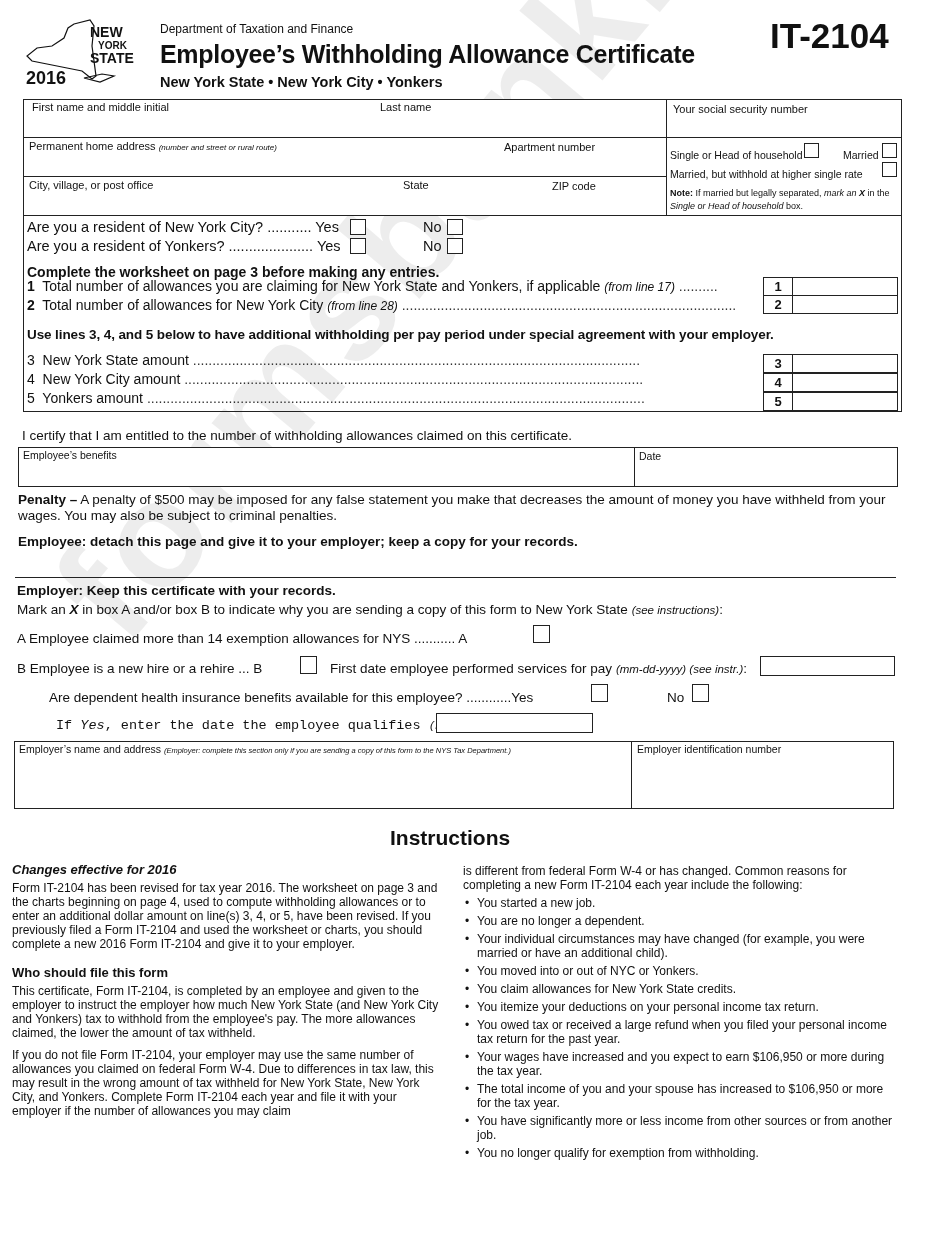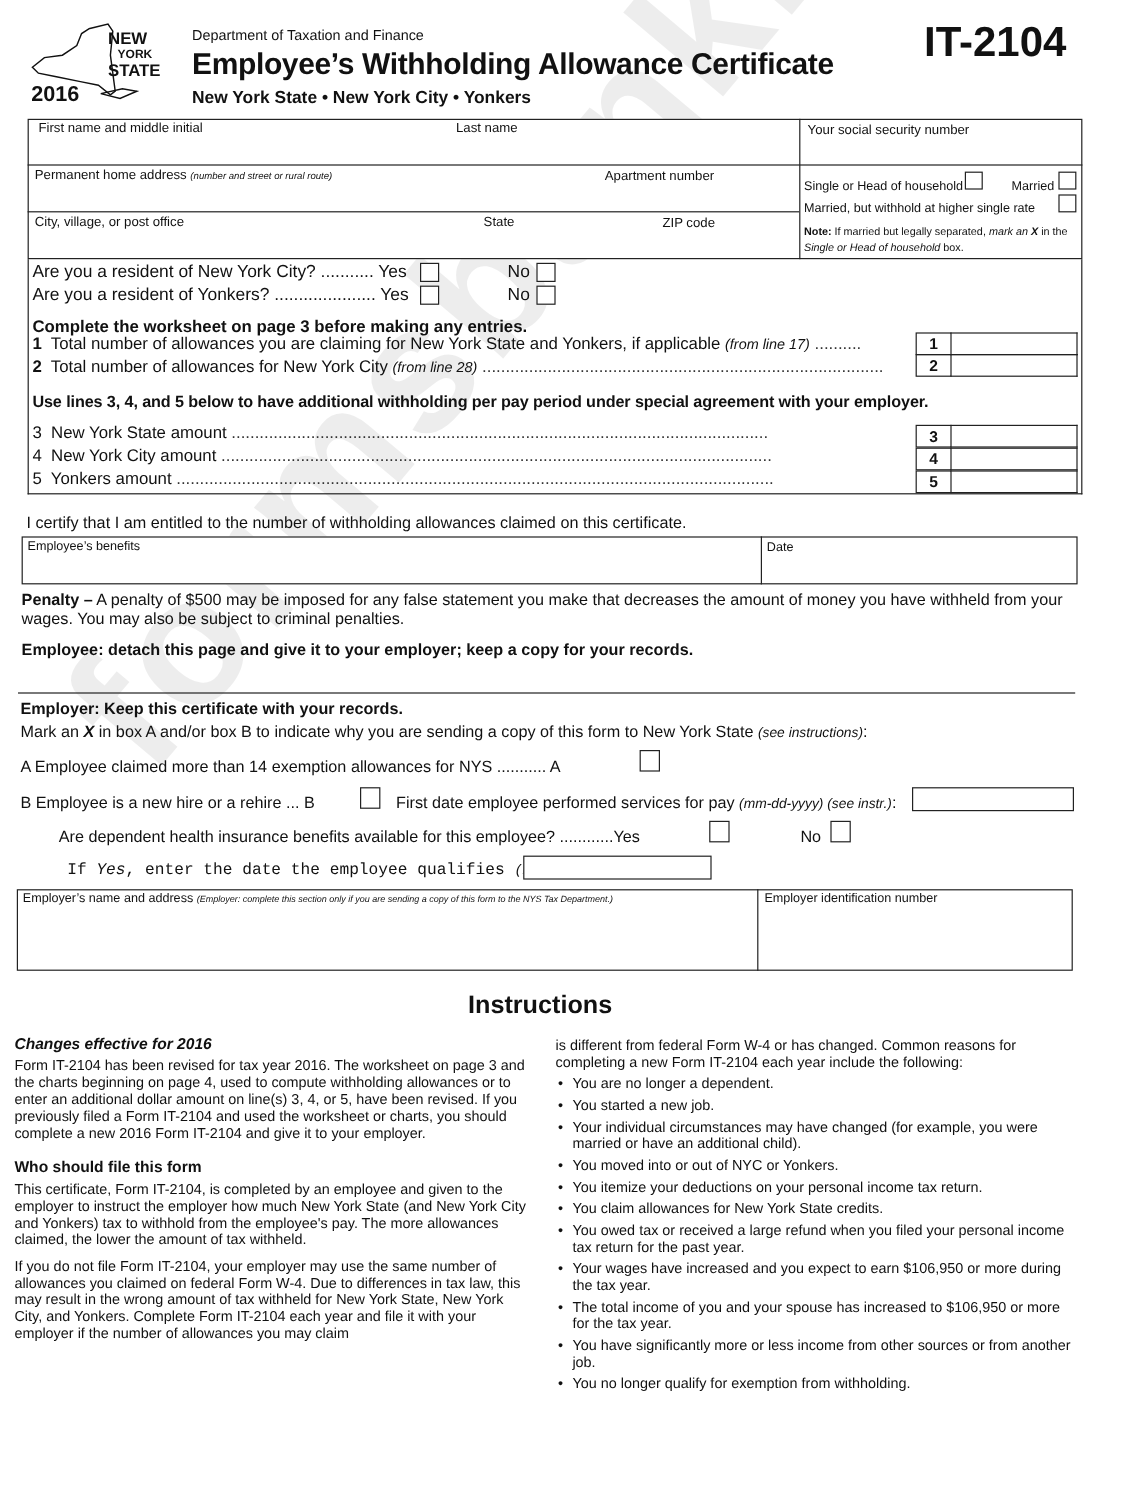--- a/index.html
+++ b/index.html
@@ -197,25 +197,25 @@
   <div class="b" style="font-size:13px;margin-bottom:4px;font-style:italic;">Changes effective for 2016</div>
   <div class="body-text" style="margin-bottom:14px;">Form IT-2104 has been revised for tax year 2016. The worksheet on page 3 and the charts beginning on page 4, used to compute withholding allowances or to enter an additional dollar amount on line(s) 3, 4, or 5, have been revised. If you previously filed a Form IT-2104 and used the worksheet or charts, you should complete a new 2016 Form IT-2104 and give it to your employer.</div>
   <div class="b" style="font-size:13px;margin-bottom:4px;">Who should file this form</div>
   <div class="body-text" style="margin-bottom:8px;">This certificate, Form IT-2104, is completed by an employee and given to the employer to instruct the employer how much New York State (and New York City and Yonkers) tax to withhold from the employee's pay. The more allowances claimed, the lower the amount of tax withheld.</div>
   <div class="body-text">If you do not file Form IT-2104, your employer may use the same number of allowances you claimed on federal Form W-4. Due to differences in tax law, this may result in the wrong amount of tax withheld for New York State, New York City, and Yonkers. Complete Form IT-2104 each year and file it with your employer if the number of allowances you may claim</div>
 </div>
 
 <div class="abs" style="left:463px;top:864px;width:430px;">
   <div class="body-text" style="margin-bottom:4px;">is different from federal Form W-4 or has changed. Common reasons for completing a new Form IT-2104 each year include the following:</div>
   <ul class="bul">
+    <li>You started a new job.</li>
     <li>You are no longer a dependent.</li>
-    <li>You started a new job.</li>
     <li>Your individual circumstances may have changed (for example, you were married or have an additional child).</li>
     <li>You moved into or out of NYC or Yonkers.</li>
+    <li>You claim allowances for New York State credits.</li>
     <li>You itemize your deductions on your personal income tax return.</li>
-    <li>You claim allowances for New York State credits.</li>
     <li>You owed tax or received a large refund when you filed your personal income tax return for the past year.</li>
     <li>Your wages have increased and you expect to earn $106,950 or more during the tax year.</li>
     <li>The total income of you and your spouse has increased to $106,950 or more for the tax year.</li>
     <li>You have significantly more or less income from other sources or from another job.</li>
     <li>You no longer qualify for exemption from withholding.</li>
   </ul>
 </div>
 
 </body></html>

